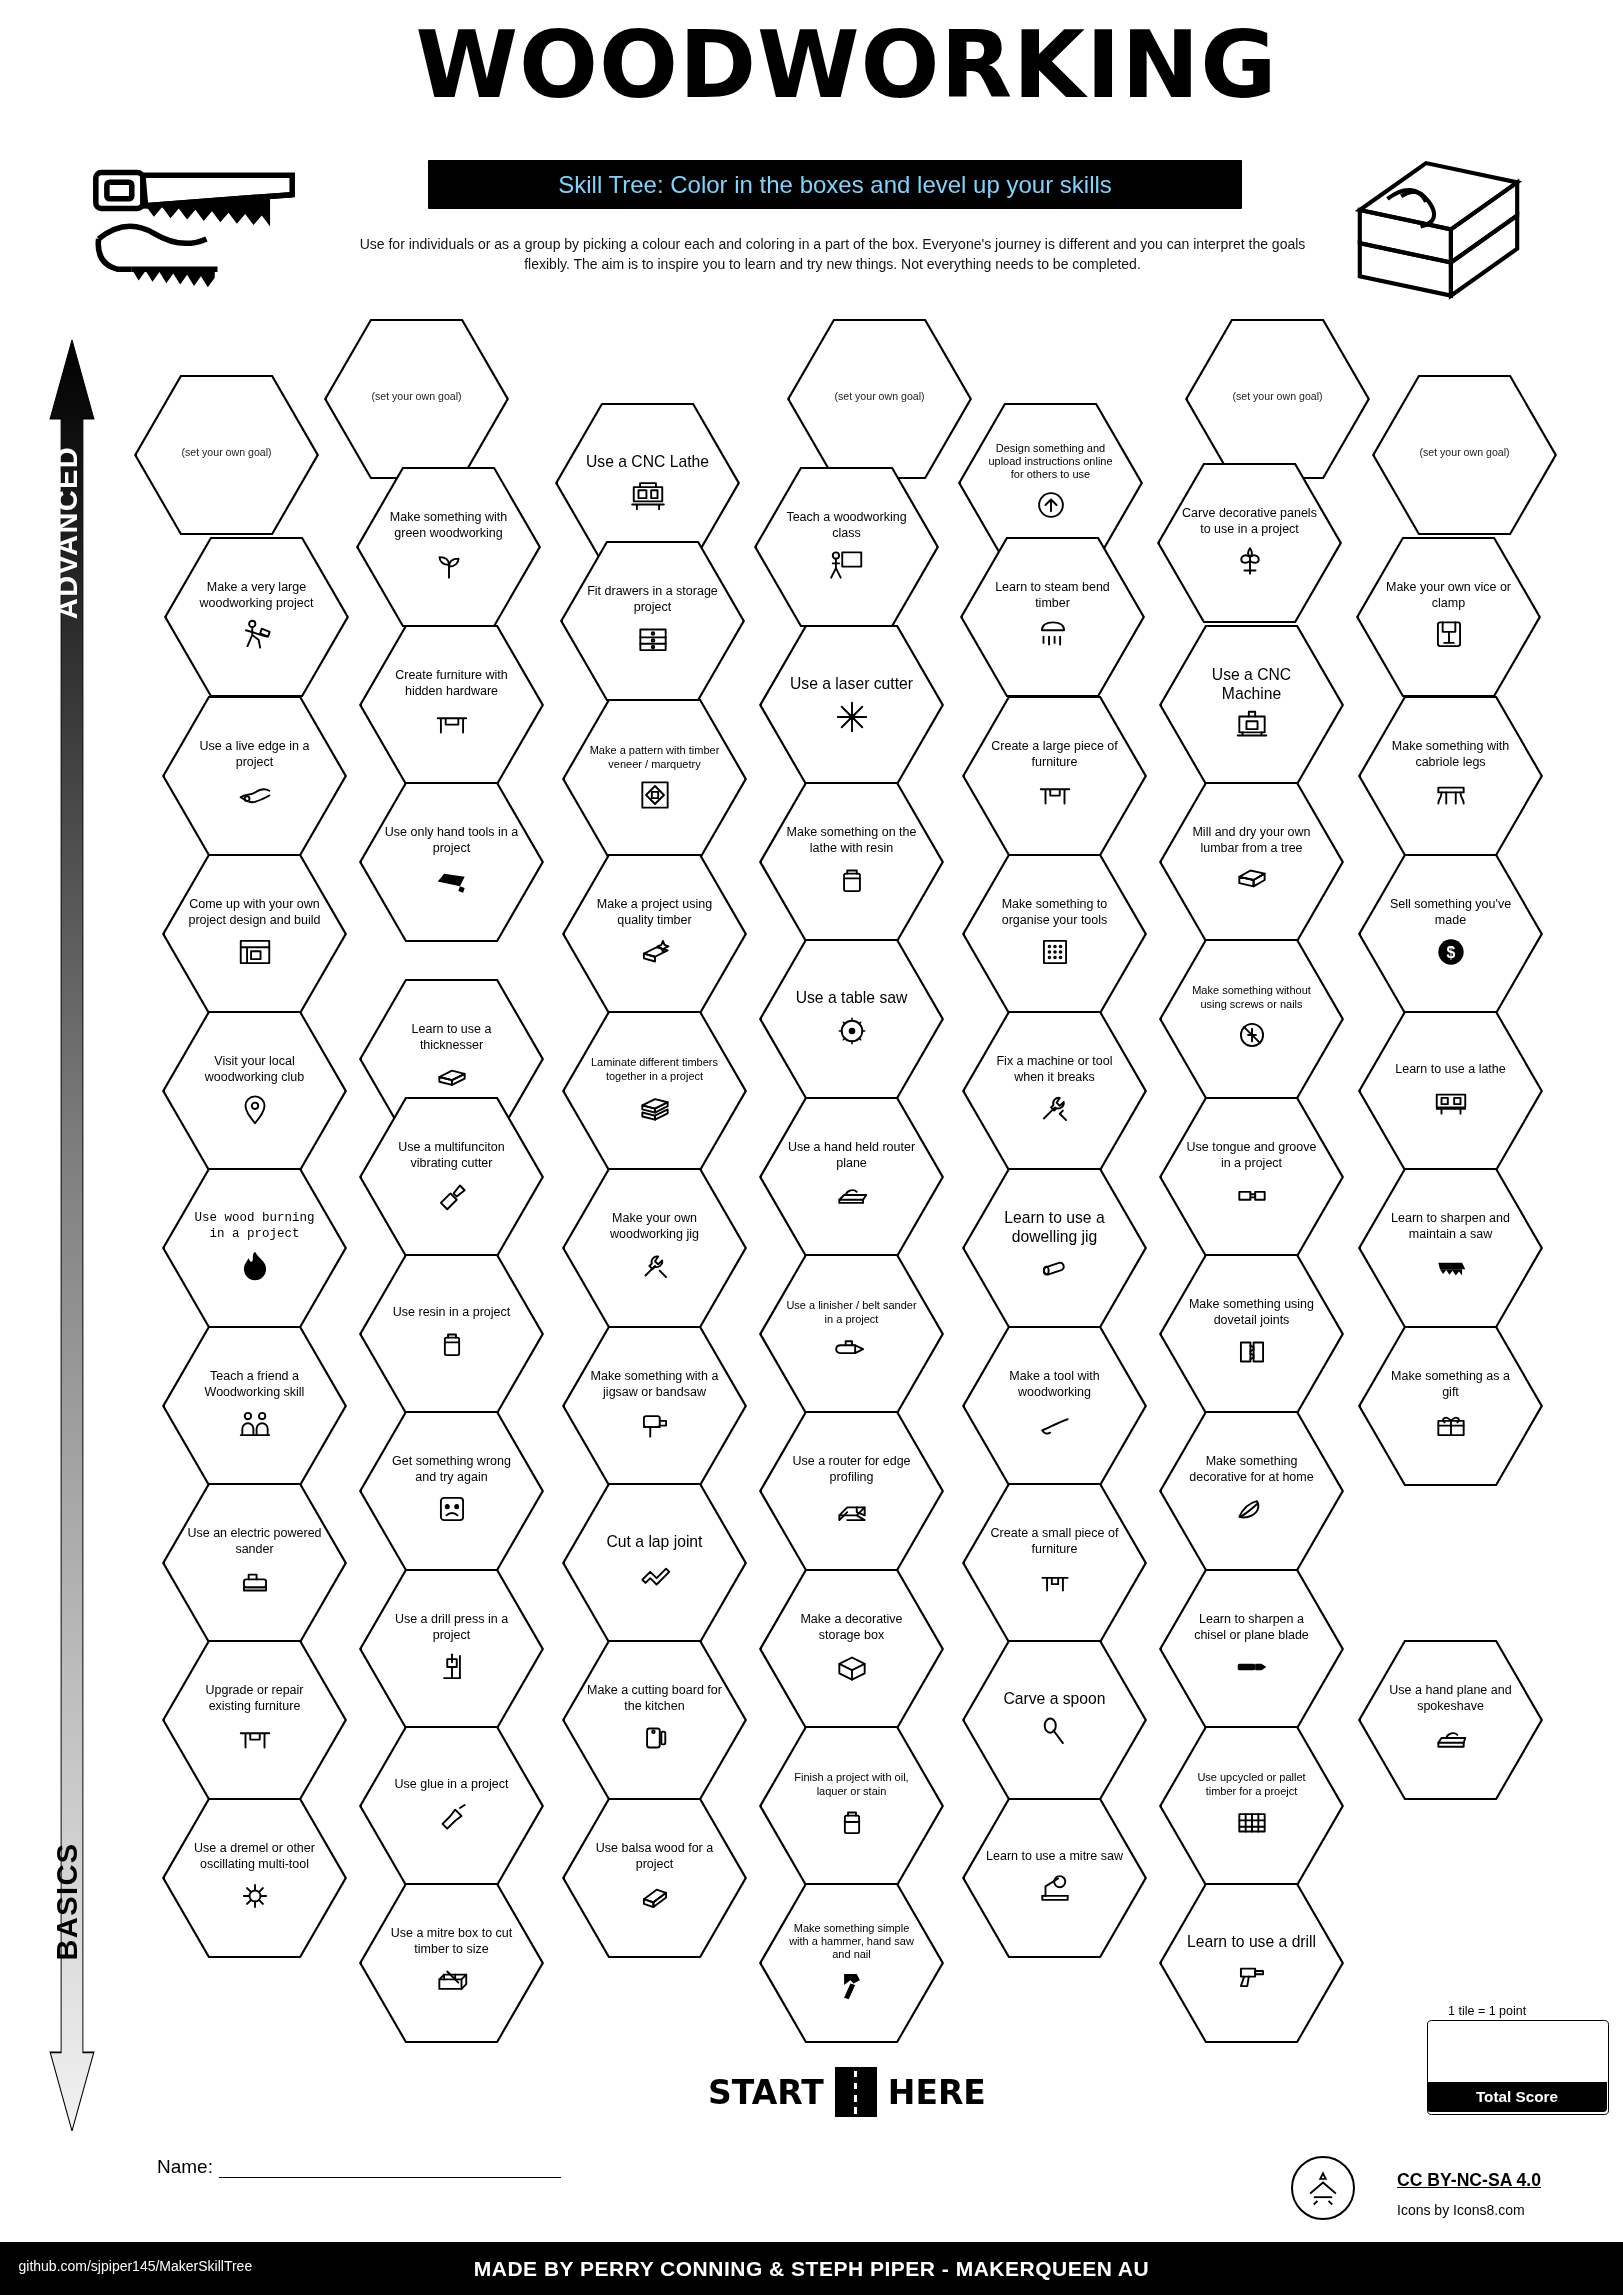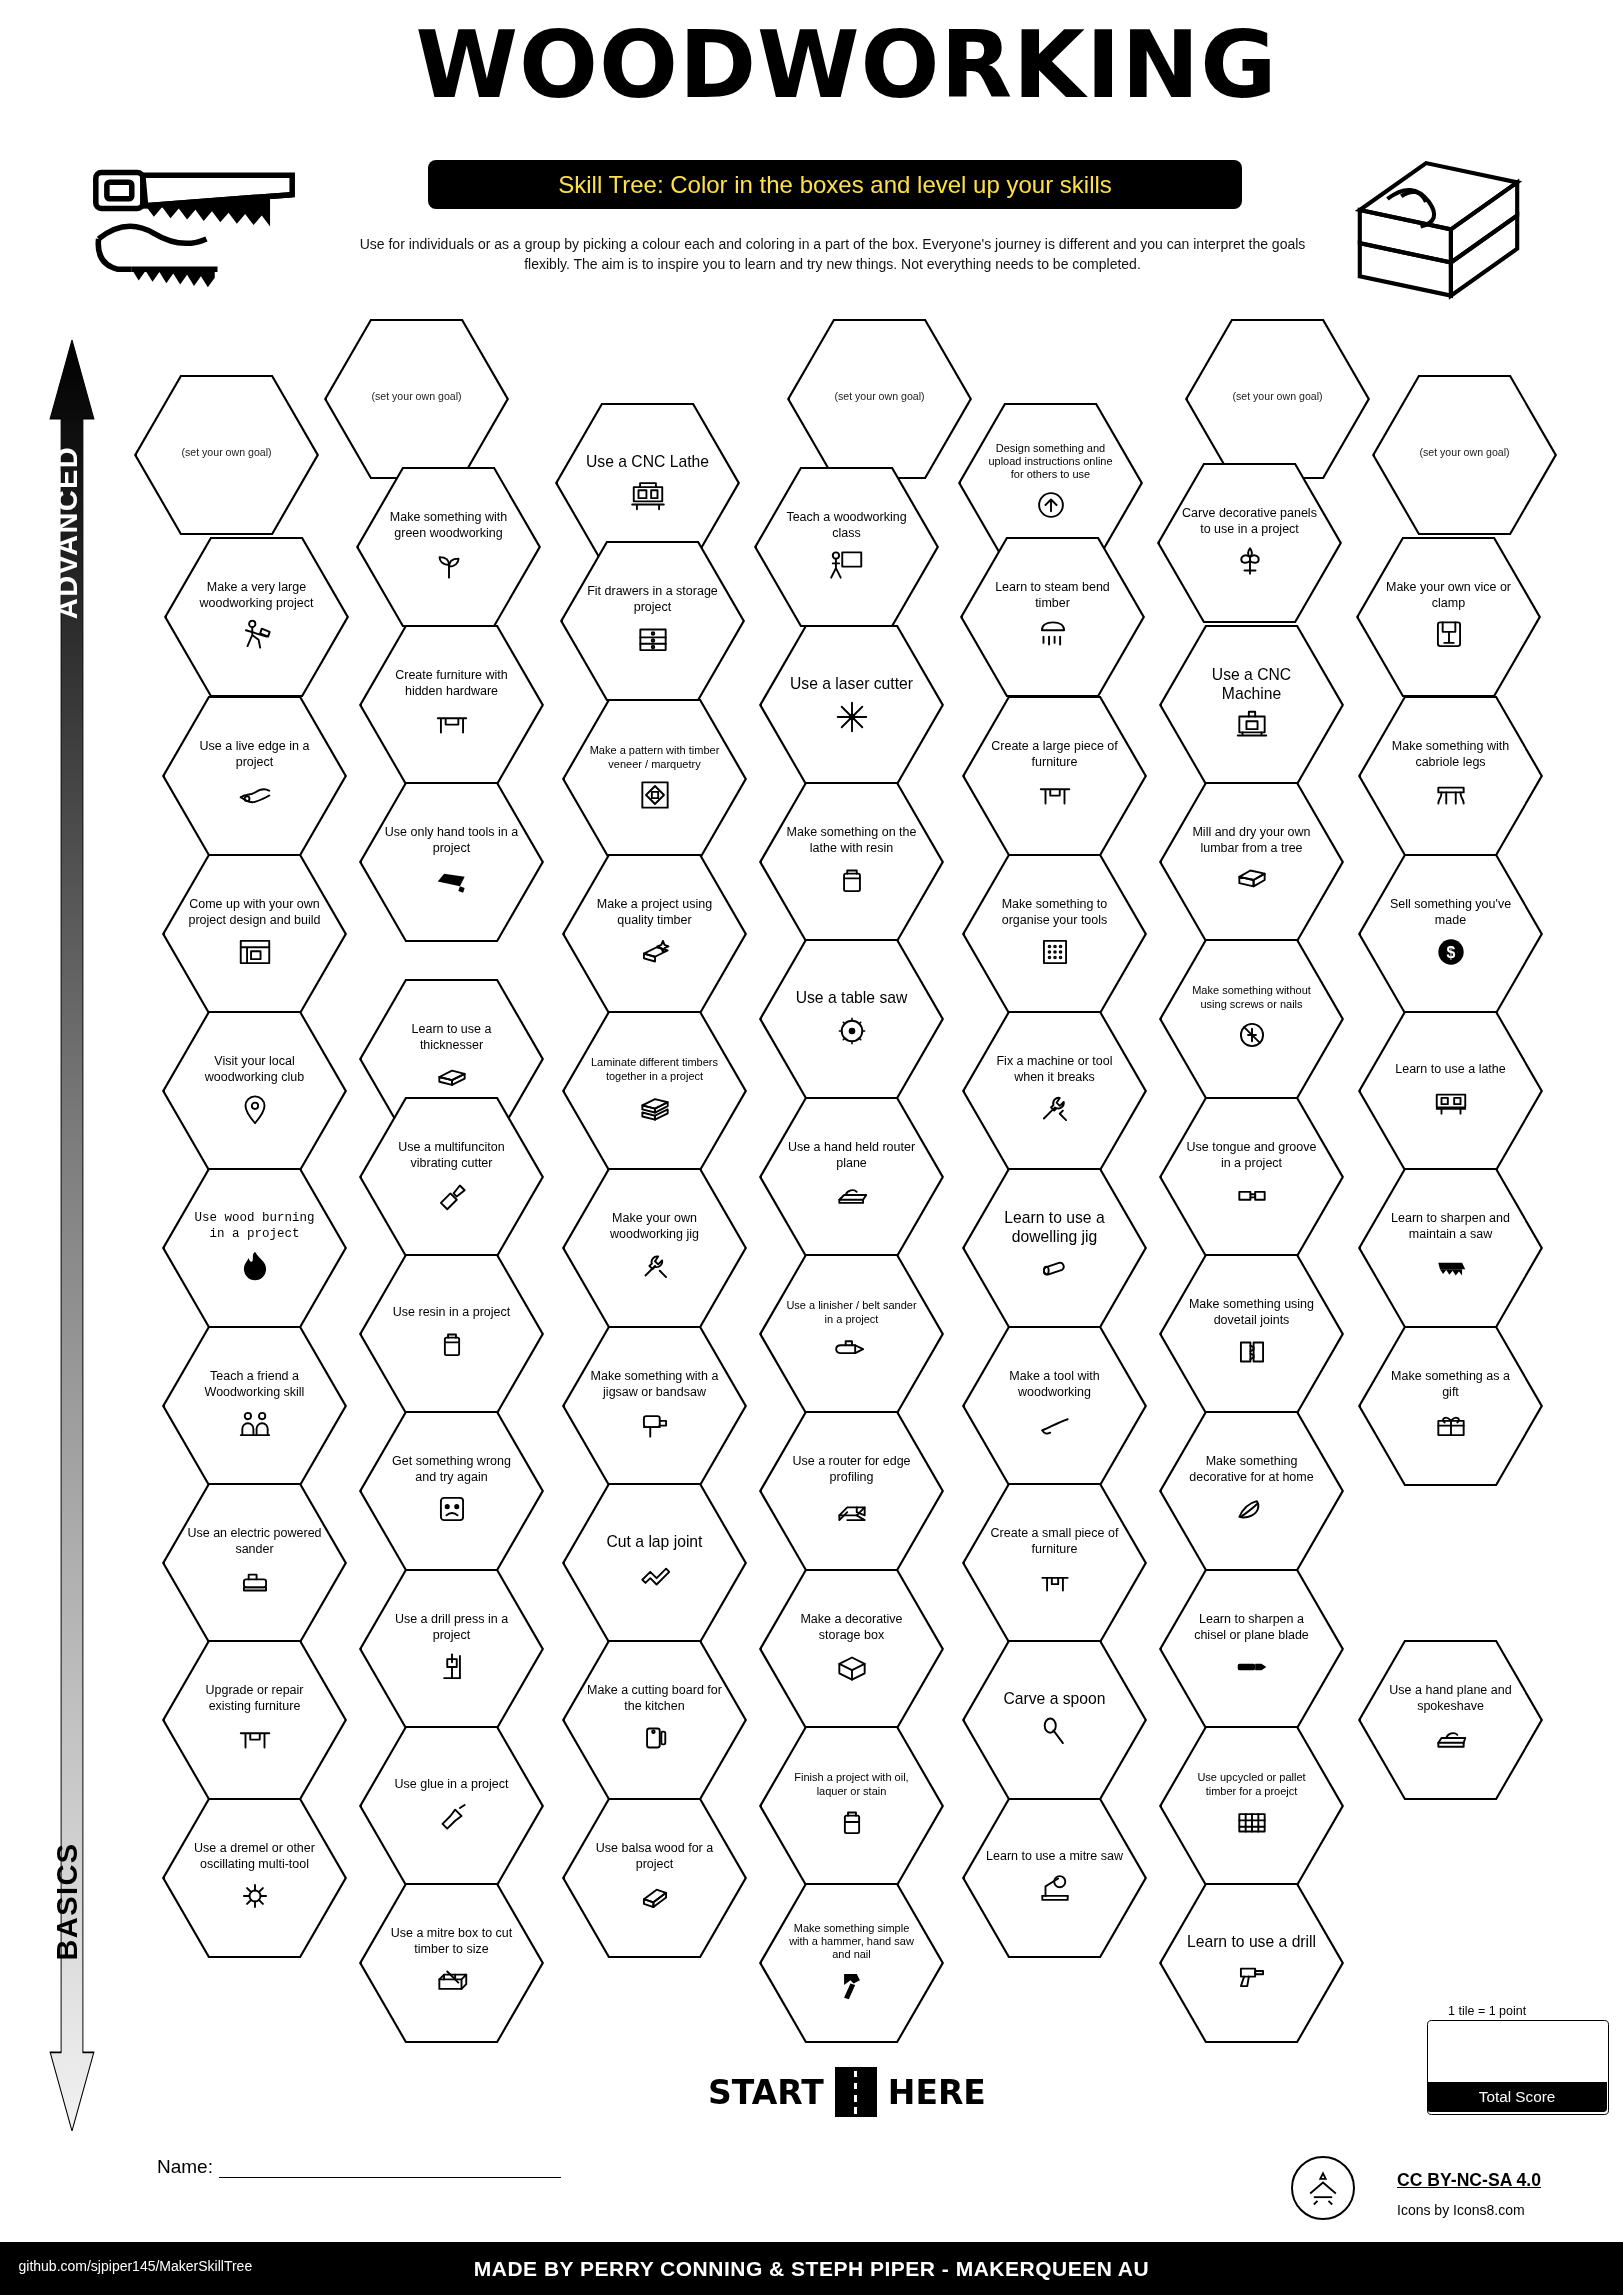--- a/index.html
+++ b/index.html
@@ -7,21 +7,21 @@
   .page{position:absolute;inset:0;}
 
   
   #title{
     position:absolute;left:407px;top:18.5px;width:879px;text-align:center;
     font-size:93px;font-weight:bold;letter-spacing:0.9px;line-height:1;
     font-family:"DejaVu Sans",sans-serif;
   }
   #subtitle-bar{
     position:absolute;left:428px;top:160px;width:814px;height:49px;
-    background:#000;color:#fde047;border-radius:8px;
+    background:#000;color:#7dd3fc;border-radius:1px;
     display:flex;align-items:center;justify-content:center;
     font-size:24px;
   }
   #blurb{
     position:absolute;left:342px;top:234px;width:981px;text-align:center;
     font-size:14px;line-height:1.45;color:#111;
   }
 
   
   .deco{position:absolute;}
@@ -73,21 +73,21 @@
   #start-here .word{font-size:33px;font-weight:bold;font-family:"DejaVu Sans",sans-serif;}
   #road{width:42px;height:50px;background:#000;position:relative;}
   #road:before{
     content:"";position:absolute;left:19px;top:3.7px;width:3.7px;height:43px;
     background:repeating-linear-gradient(#fff 0 6.5px,#000 6.5px 12px);
   }
   #score-note{position:absolute;left:1448px;top:2004px;font-size:12.5px;}
   #score-rect{position:absolute;left:1427px;top:2020px;width:180px;height:93px;border:1.9px solid #000;border-radius:4.6px;background:#fff;}
   #score-label{
     position:absolute;left:1427px;top:2082px;width:180px;height:30px;background:#000;color:#fff;
-    display:flex;align-items:center;justify-content:center;font-size:15.3px;font-weight:normal;
+    display:flex;align-items:center;justify-content:center;font-size:15.3px;font-weight:bold;
     border-radius:0 0 3.7px 3.7px;
   }
 
   
   #name-row{position:absolute;left:157px;top:2156px;display:flex;align-items:flex-end;gap:6.5px;}
   #name-label{font-size:19px;}
   #name-line{width:342px;border-bottom:1.9px solid #000;height:21px;}
 
   
   #license{position:absolute;left:1397px;top:2170px;font-size:17.6px;font-weight:bold;text-decoration:underline;}

